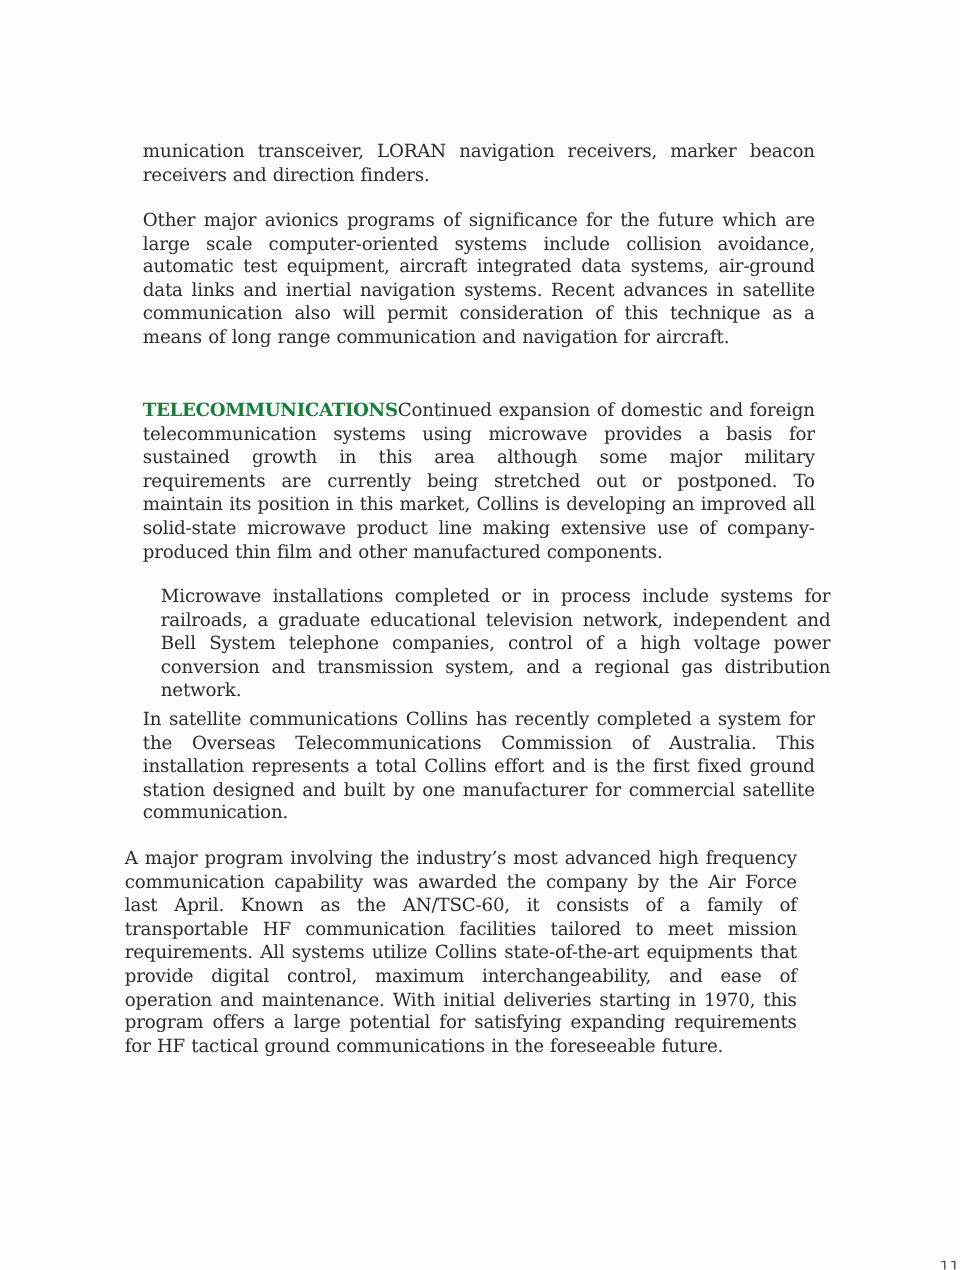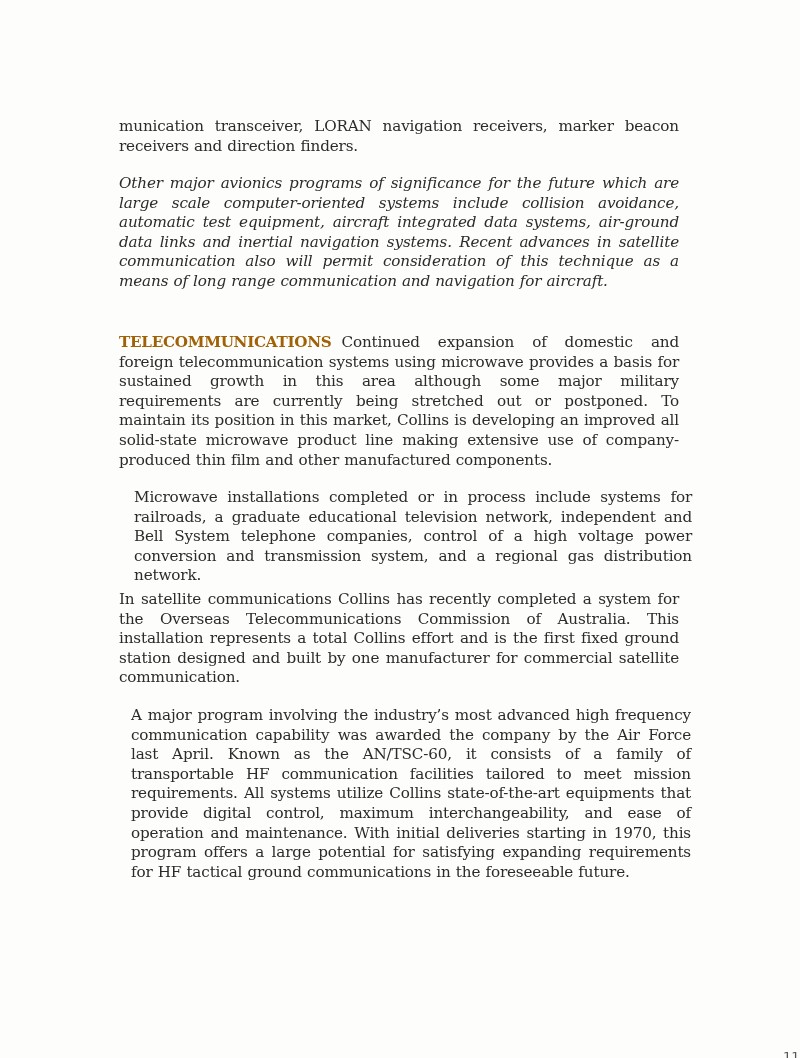--- a/index.html
+++ b/index.html
@@ -31,31 +31,30 @@
       text-align: justify;
       letter-spacing: -0.15px;
       word-spacing: 0.5px;
       color: #2b2b2b;
     }
     .column p {
       margin: 0;
       text-align-last: left;
     }
     .p1 { position: absolute; left: 119px; top: 117px; width: 560px; }
-    .p2 { position: absolute; left: 119px; top: 174px; width: 560px; font-style: italic; }
+    .p2 { position: absolute; left: 119px; top: 174px; width: 560px; }
     .p3 { position: absolute; left: 119px; top: 333px; width: 560px; }
     .p4 { position: absolute; left: 134px; top: 488px; width: 558px; }
     .p5 { position: absolute; left: 119px; top: 590px; width: 560px; }
-    .p6 { position: absolute; left: 131px; top: 706px; width: 560px; }
+    .p6 { position: absolute; left: 104px; top: 706px; width: 560px; }
     .p7 { position: absolute; left: 119px; top: 888px; width: 560px; }
     .heading-inline {
       font-weight: bold;
       letter-spacing: -0.3px;
-      margin-right: 10px;
-      color: #a16207;
+      color: #15803d;
     }
     .caption {
       position: absolute;
       left: 12px;
       top: 988px;
       font-family: "DejaVu Sans", "Liberation Sans", sans-serif;
       font-size: 8.3px;
       line-height: 10.5px;
       letter-spacing: 0.35px;
       color: #555;

